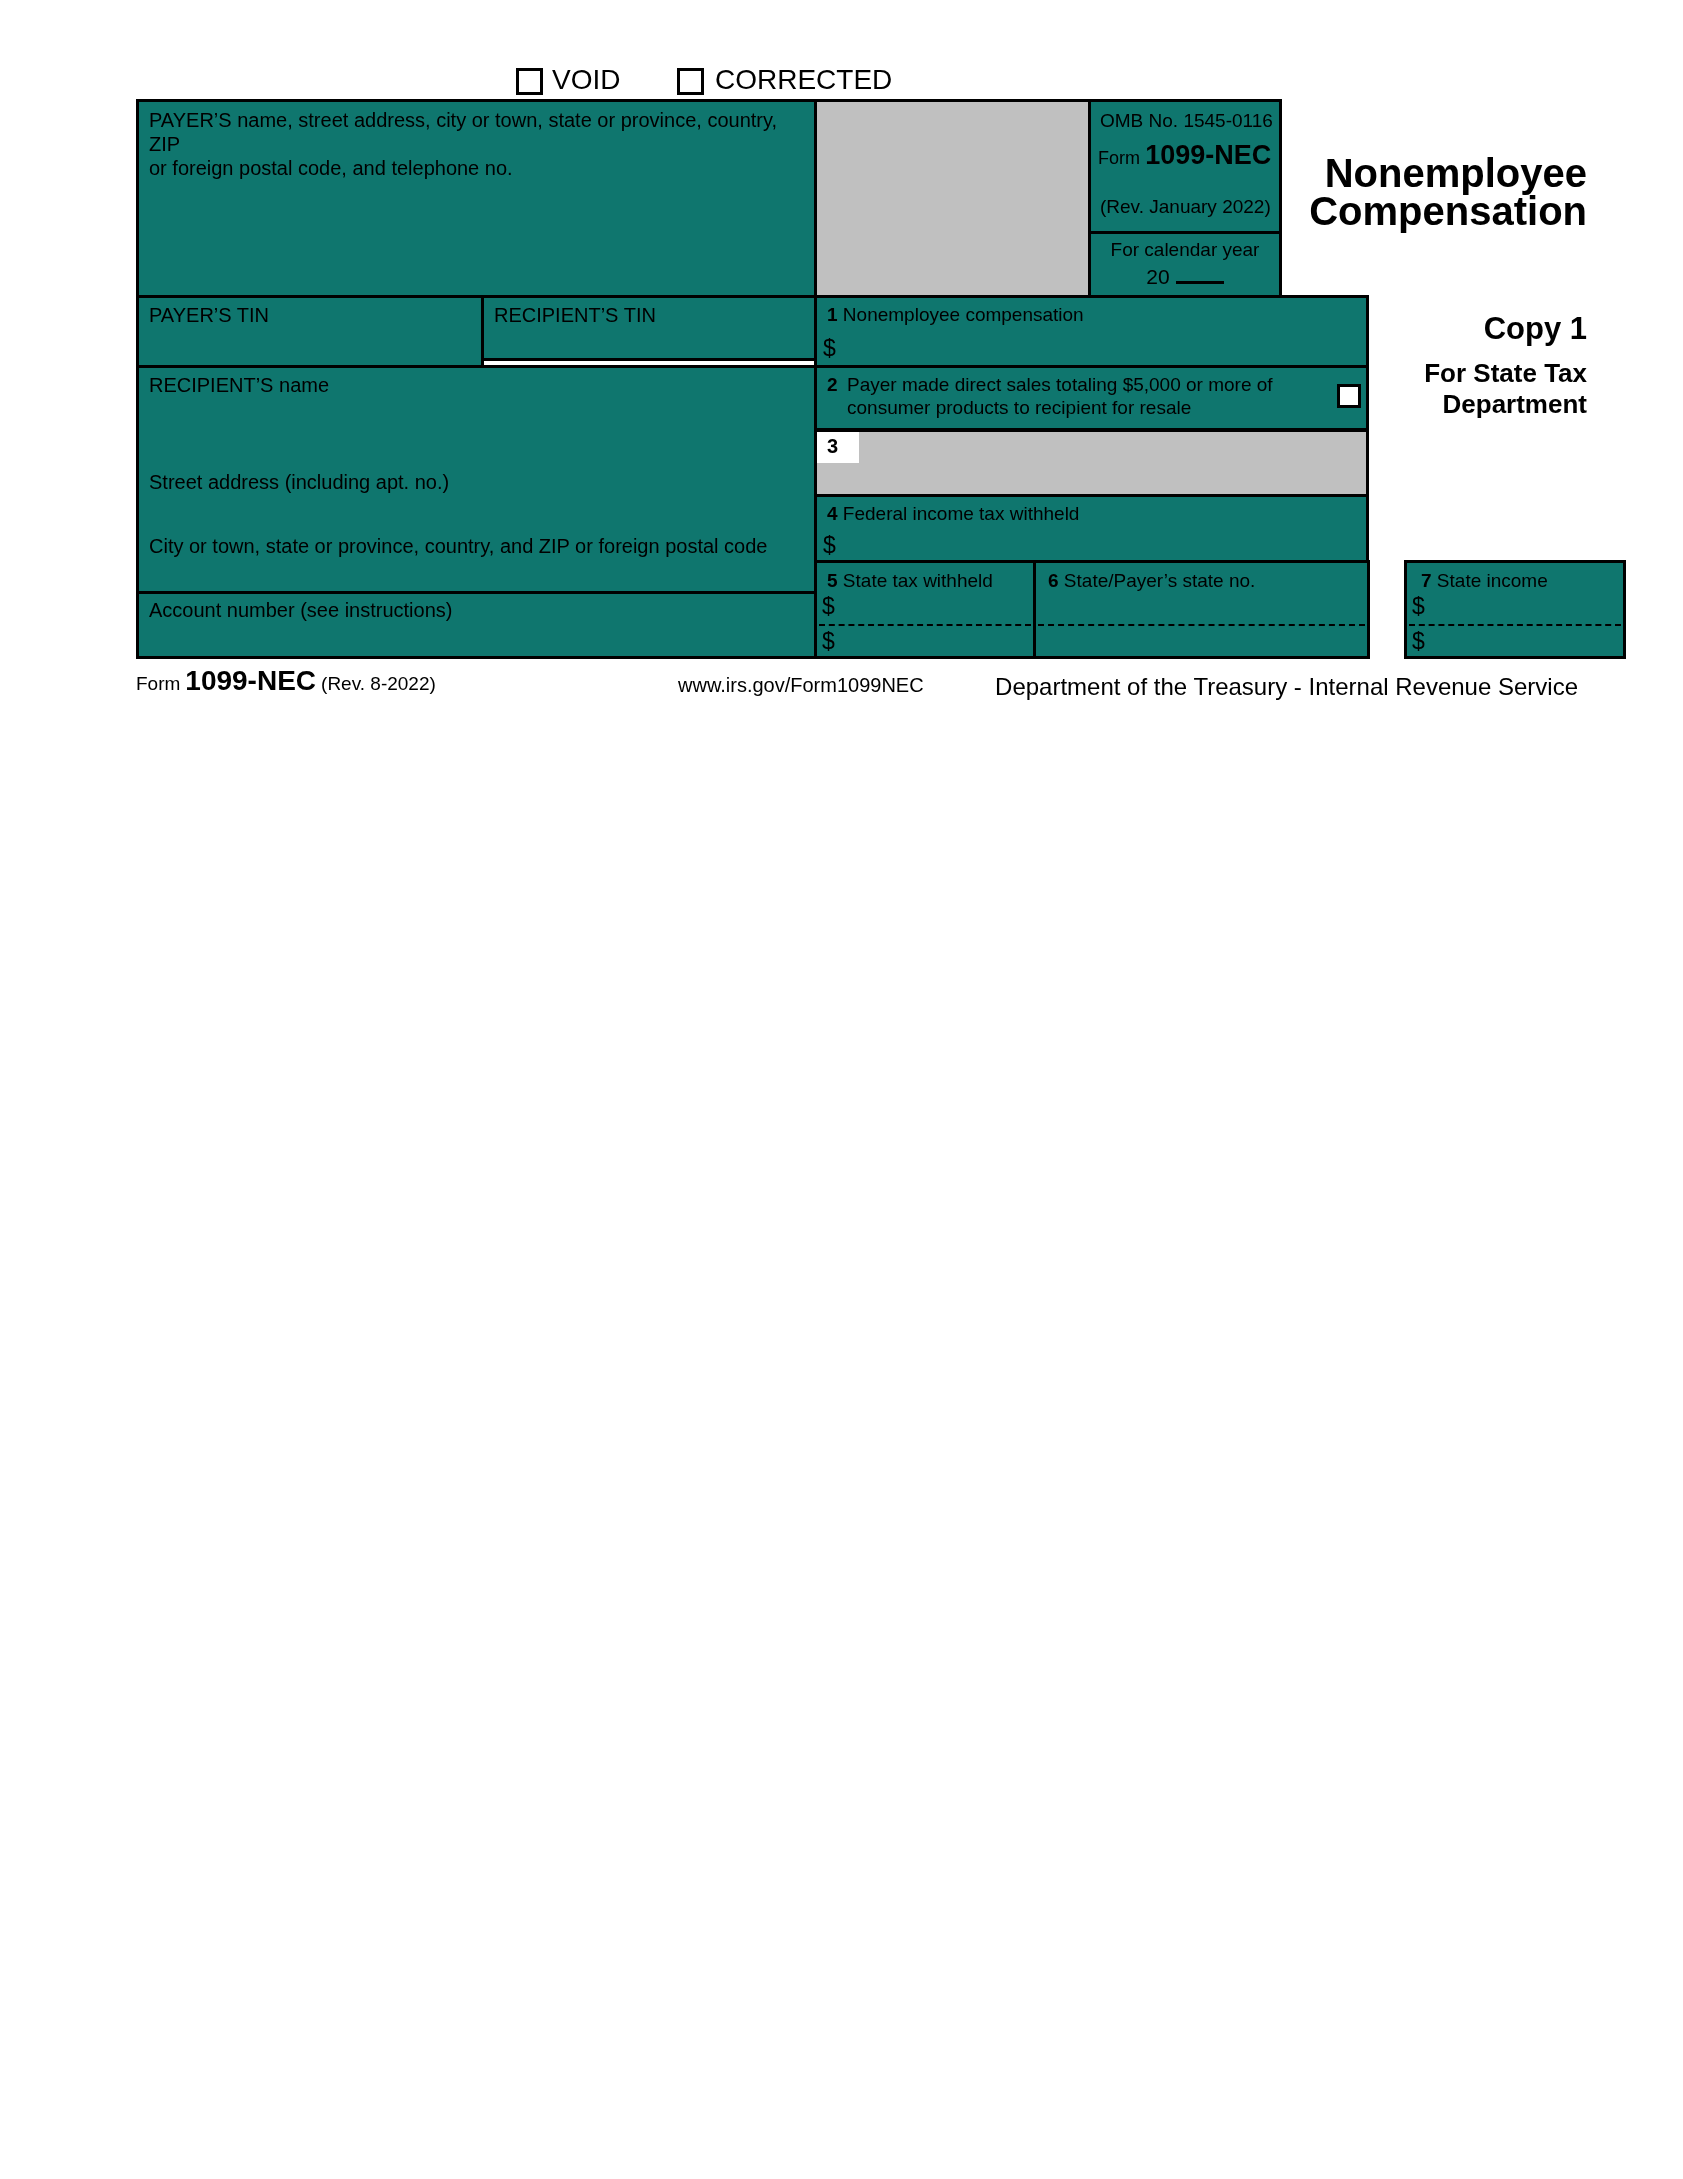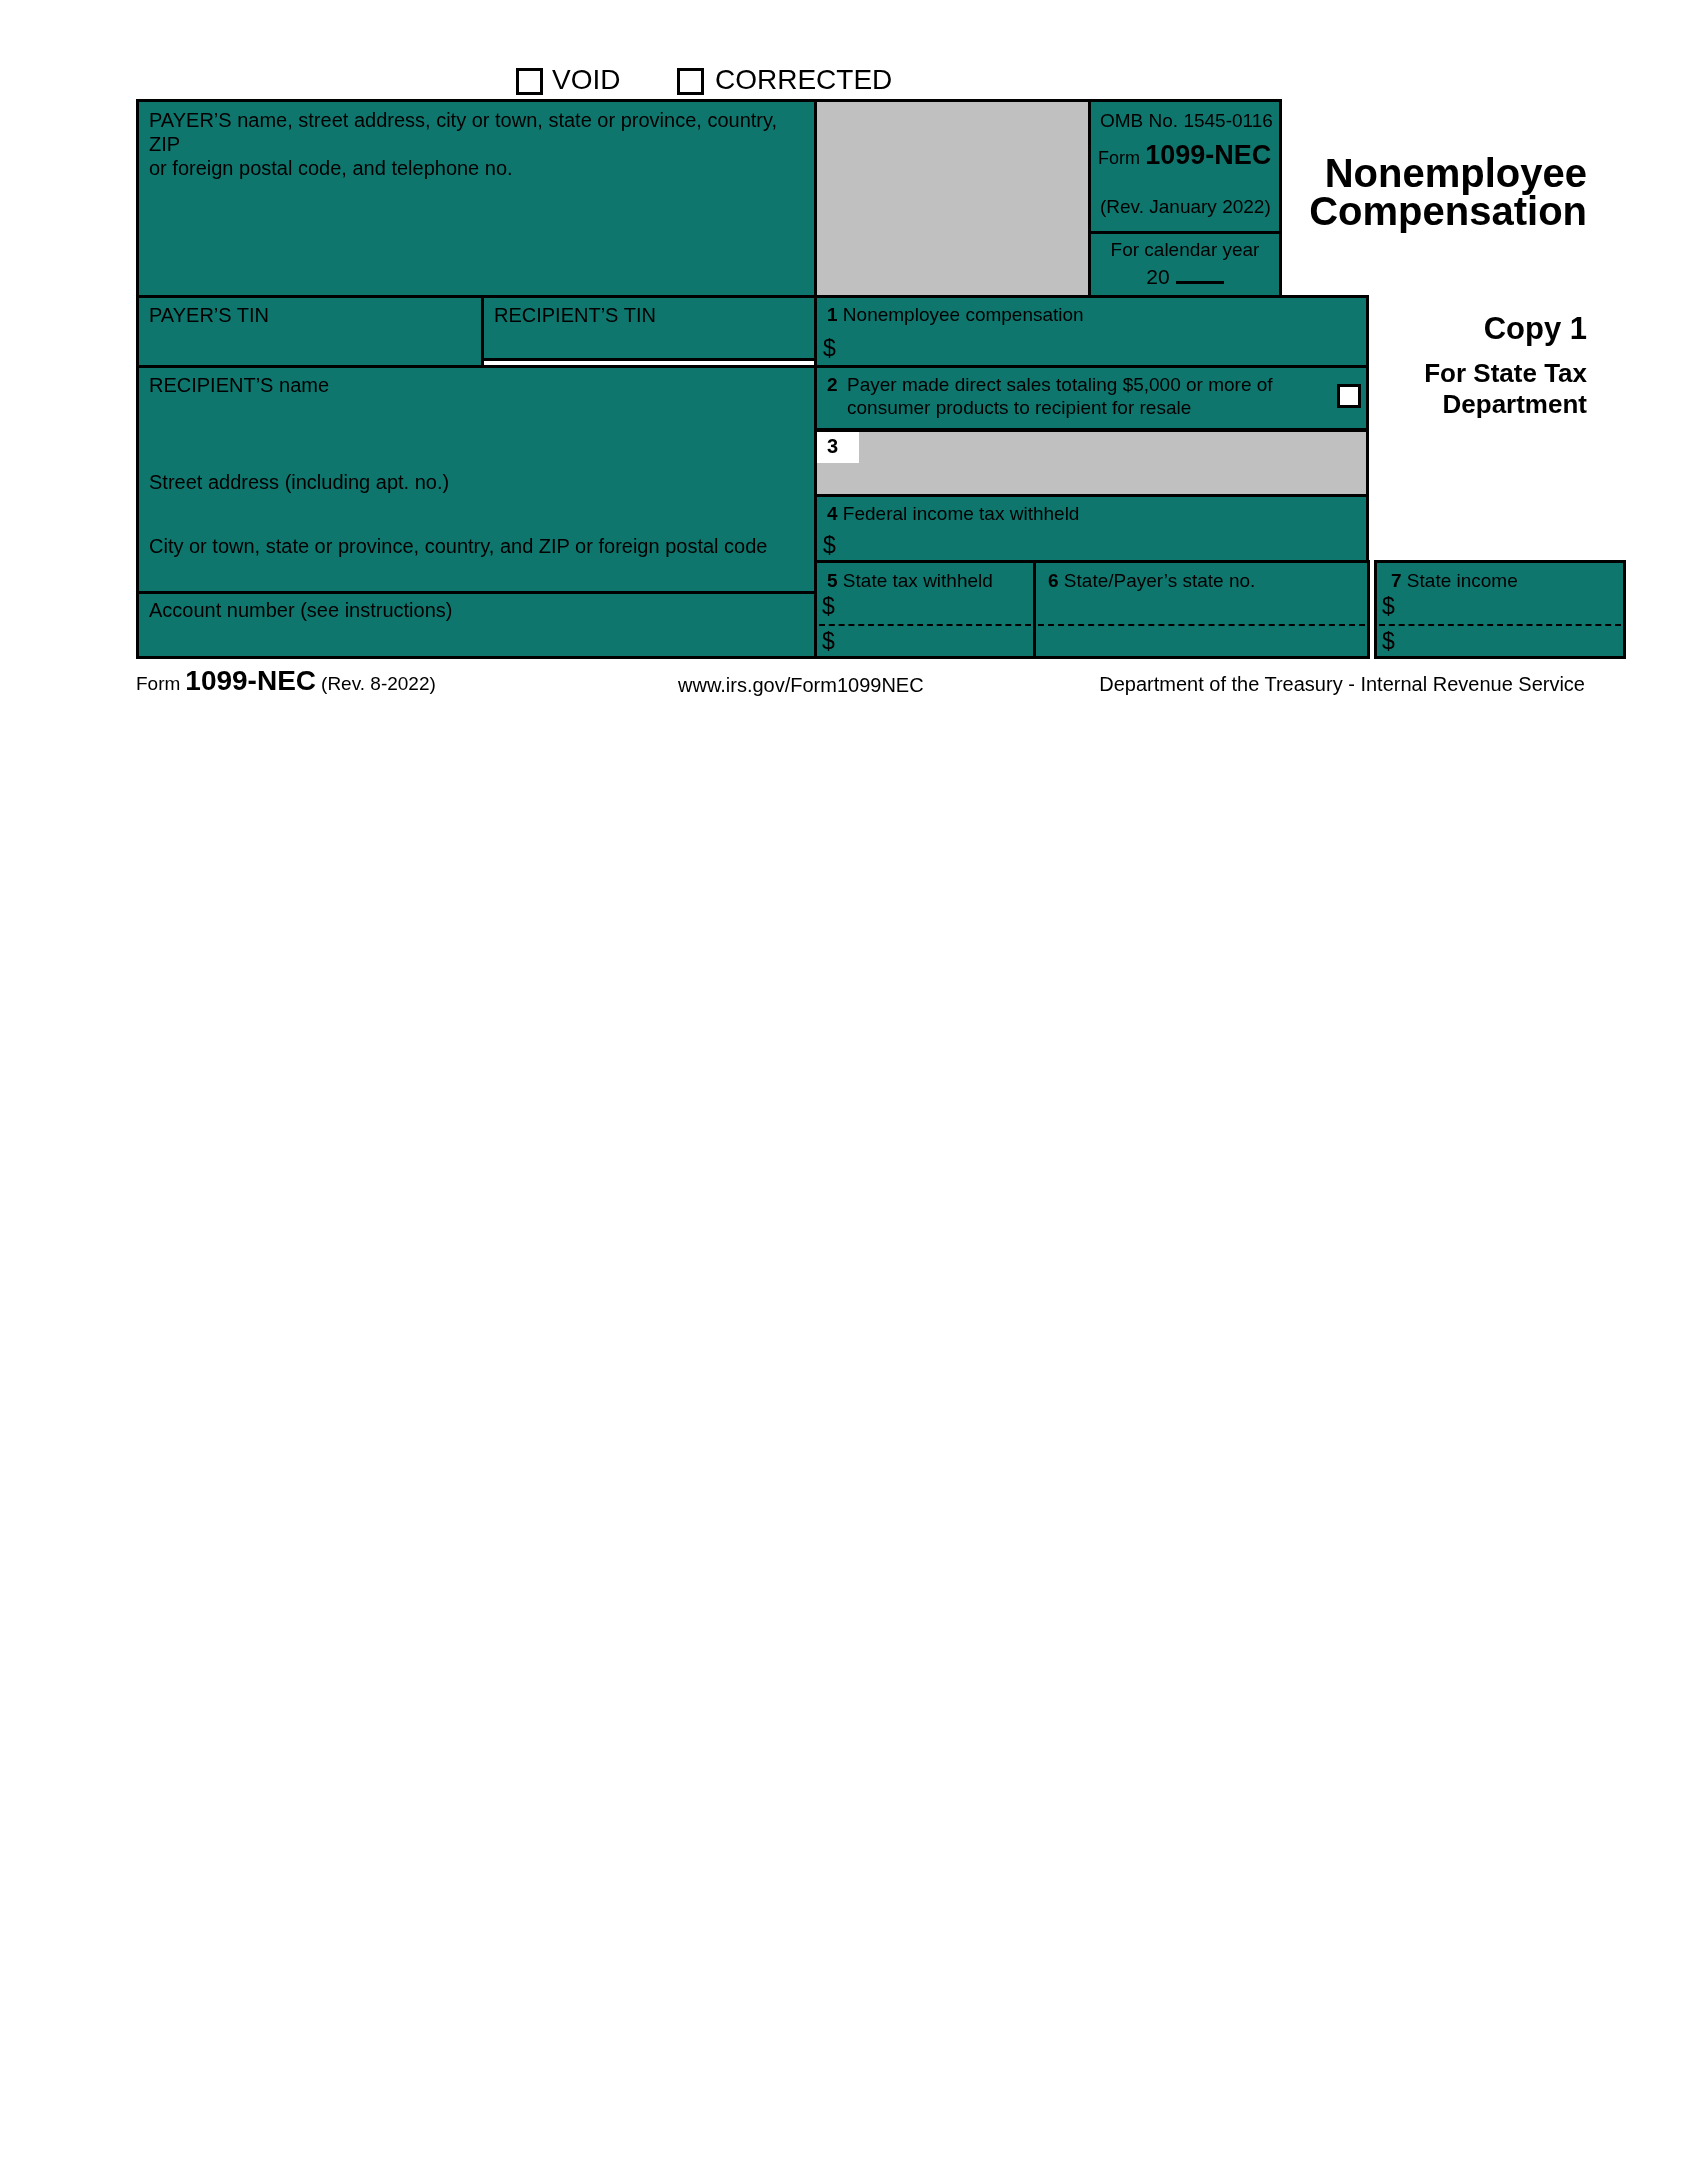--- a/index.html
+++ b/index.html
@@ -169,34 +169,34 @@
   <div class="bx" style="left:1033px; top:560px; width:337px; height:99px;">
     <span class="lbl" style="left:12px; top:6px; font-size:19px;">
       <span class="num">6</span>
       <span>State/Payer’s state no.</span>
     </span>
     <div class="inputzone" style="left:8px; top:31px; right:6px; height:28px;"></div>
     <div class="dashed" style="top:61px;"></div>
     <div class="inputzone" style="left:8px; top:65px; right:6px; bottom:3px;"></div>
   </div>
 
-  <div class="bx" style="left:1374px; top:560px; width:252px; height:99px;">
+  <div class="bx" style="left:1404px; top:560px; width:222px; height:99px;">
     <span class="lbl" style="left:14px; top:6px; font-size:19px;">
       <span class="num">7</span>
       <span>State income</span>
     </span>
     <span class="usd" style="left:5px; top:31px;">$</span>
     <div class="inputzone" style="left:32px; top:31px; right:6px; height:28px;"></div>
     <div class="dashed" style="top:61px;"></div>
     <span class="usd" style="left:5px; top:66px;">$</span>
     <div class="inputzone" style="left:32px; top:65px; right:6px; bottom:3px;"></div>
   </div>
 
   <div class="footer-item footer-form" style="left:136px; top:665px;">
     <span>Form</span>
     <span class="big">1099-NEC</span>
     <span>(Rev. 8-2022)</span>
   </div>
   <span class="footer-item" style="left:678px; top:674px; font-size:20px;">www.irs.gov/Form1099NEC</span>
-  <span class="footer-item" style="right:98px; top:673px; font-size:20px;">Department of the Treasury - Internal Revenue Service</span>
+  <span class="footer-item" style="right:105px; top:673px; font-size:24px;">Department of the Treasury - Internal Revenue Service</span>
 
 </div>
 
 
 </body></html>

